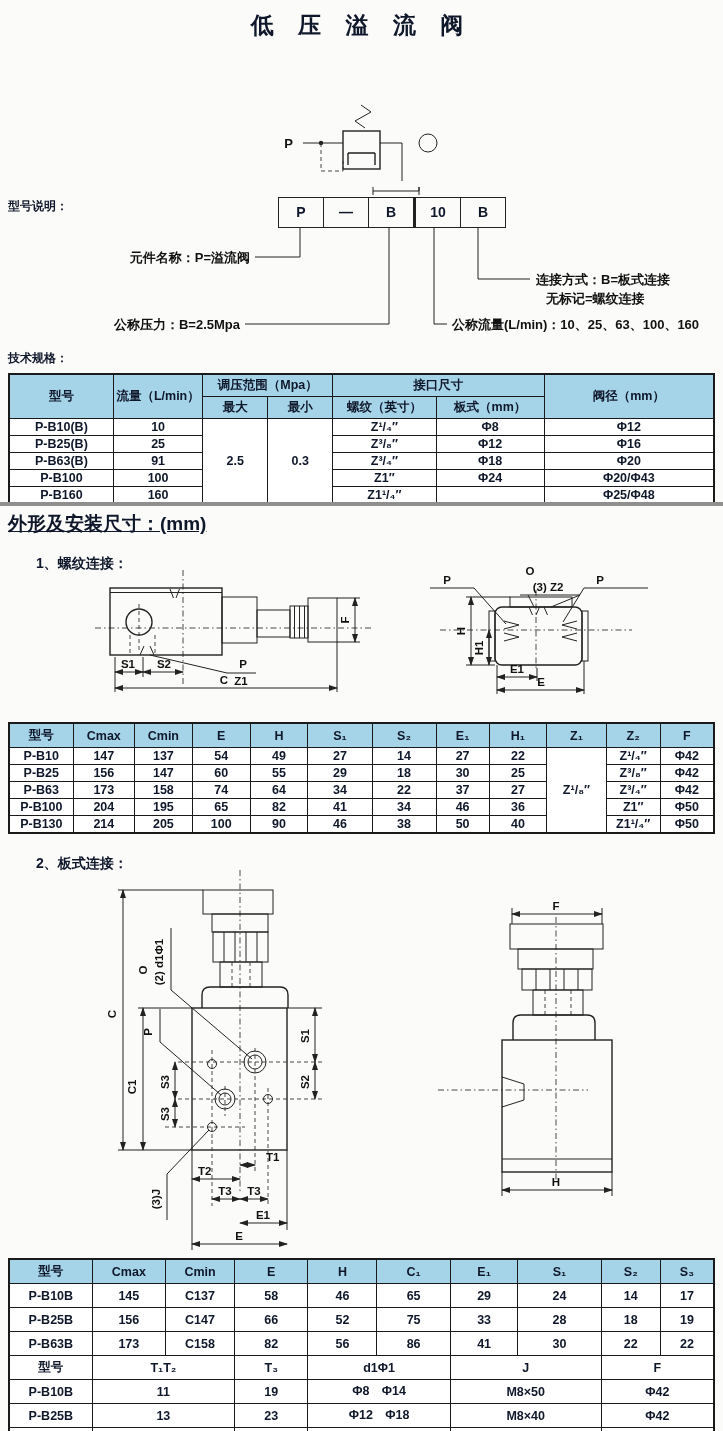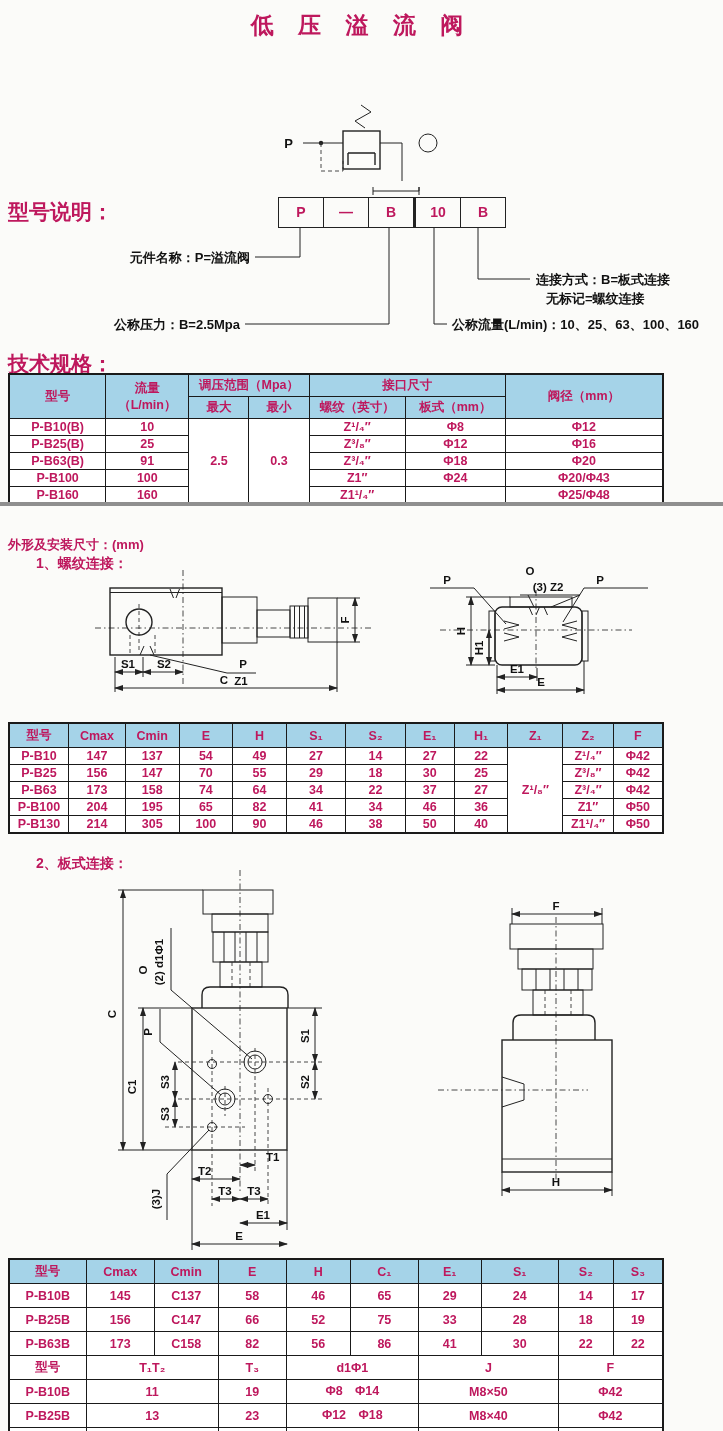--- a/index.html
+++ b/index.html
@@ -1,35 +1,35 @@
 <!DOCTYPE html>
 <html><head>
 <meta charset="utf-8">
 <style>
   html,body{margin:0;padding:0;background:#e8e8e8;}
   .page{position:relative;width:723px;height:1431px;background:#fbfbf9;margin:0 auto;
-        font-family:"Liberation Sans","DejaVu Sans",sans-serif;color:#be185d;overflow:hidden;}
+        font-family:"Liberation Sans","DejaVu Sans",sans-serif;color:#0f172a;overflow:hidden;}
   .abs{position:absolute;}
   .doc-title{top:10px;left:0;width:723px;text-align:center;font-size:23px;font-weight:bold;letter-spacing:9px;}
   .overview{top:52px;left:8px;width:706px;font-size:14px;font-weight:bold;line-height:1.6;}
   .overview .l2{padding-left:46px;}
-  .sec-label{font-weight:bold;font-size:21px;}
+  .sec-label{font-weight:bold;font-size:12px;}
   .sub-label{font-weight:bold;font-size:14px;margin-top:12px;}
   .model-boxes{top:197px;left:278px;display:flex;border:1.5px solid #222;}
   .model-boxes .cell{width:44px;height:29px;line-height:29px;text-align:center;
         font-size:14px;font-weight:bold;border-right:1px solid #222;}
   .model-boxes .cell:last-child{border-right:none;}
   .model-boxes .cell.group{border-left:2px solid #222;}
   svg text{font-family:"Liberation Sans","DejaVu Sans",sans-serif;font-size:11.5px;font-weight:bold;fill:#111;}
   svg .callout{font-size:13px;}
   .ln{stroke:#222;stroke-width:1;fill:none;}
   .ln2{stroke:#222;stroke-width:1.4;fill:none;}
   .cl{stroke:#333;stroke-width:0.9;fill:none;stroke-dasharray:6 3 1.5 3;}
   .dsh{stroke:#333;stroke-width:0.9;fill:none;stroke-dasharray:4 3;}
-  table{border-collapse:collapse;table-layout:fixed;width:656px;background:#fff;}
+  table{border-collapse:collapse;table-layout:fixed;width:707px;background:#fff;}
   table,th,td{border:1px solid #1a1a1a;}
   table{border:2px solid #1a1a1a;}
   th{background:#a5d3e8;font-size:12.5px;font-weight:bold;padding:0;}
   td{font-size:12.5px;font-weight:bold;text-align:center;padding:0;background:#fff;}
   .t1 th{height:21px;} .t1 td{height:16px;}
   .t2 th{height:23px;} .t2 td{height:16px;margin-left:28px;}
   .t3 th{height:23px;} .t3 td{height:23px;}
   .t3 .subhead th{background:#fff;}
   .rule{left:0;width:723px;height:4px;background:#8f8f8f;}
 </style>
@@ -135,21 +135,21 @@
       <td>P-B160</td>
           <td>160</td>
       <td>Z1¹/₄″</td>
           <td></td>
           <td>Φ25/Φ48</td>
     </tr>
   </tbody>
     </table>
 
   <div class="abs rule" style="top:502px;"></div>
-  <div class="abs sec-label" style="top:536px;left:8px;font-size:13px;">外形及安装尺寸：(mm)</div>
+  <div class="abs sec-label" style="top:511px;left:8px;font-size:19px;text-decoration:underline;">外形及安装尺寸：(mm)</div>
   <div class="abs sub-label" style="top:543px;left:36px;">1、螺纹连接：</div>
 
   <svg class="abs" style="top:558px;left:0;" width="723" height="162" viewBox="0 0 723 162">
     <defs>
       <marker id="ar1" markerWidth="9" markerHeight="8" refX="8" refY="3" orient="auto-start-reverse">
         <path d="M0 0 L9 3 L0 6 Z" fill="#222"></path>
       </marker>
     </defs>
 
     <g>
@@ -263,21 +263,21 @@
           <td>27</td>
           <td>22</td>
       <td rowspan="5">Z¹/₈″</td>
       <td>Z¹/₄″</td>
           <td>Φ42</td>
     </tr>
     <tr>
       <td>P-B25</td>
           <td>156</td>
           <td>147</td>
-          <td>70</td>
+          <td>60</td>
           <td>55</td>
           <td>29</td>
           <td>18</td>
           <td>30</td>
           <td>25</td>
           <td>Z³/₈″</td>
           <td>Φ42</td>
     </tr>
     <tr>
       <td>P-B63</td>
@@ -301,21 +301,21 @@
           <td>41</td>
           <td>34</td>
           <td>46</td>
           <td>36</td>
           <td>Z1″</td>
           <td>Φ50</td>
     </tr>
     <tr>
       <td>P-B130</td>
           <td>214</td>
-          <td>305</td>
+          <td>205</td>
           <td>100</td>
           <td>90</td>
           <td>46</td>
           <td>38</td>
           <td>50</td>
           <td>40</td>
           <td>Z1¹/₄″</td>
           <td>Φ50</td>
     </tr>
   </tbody>

